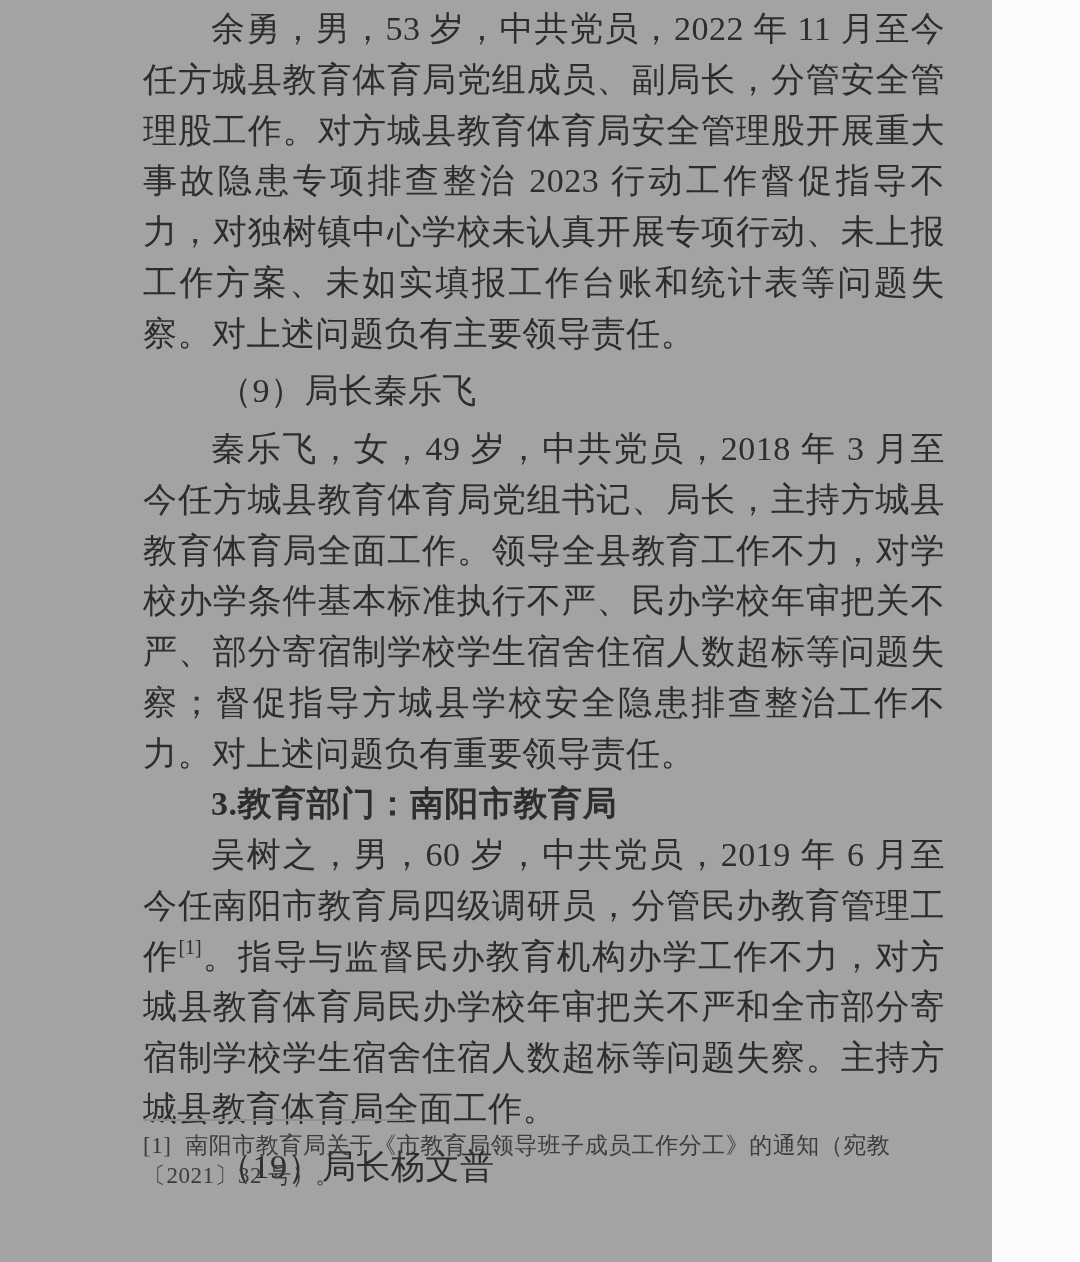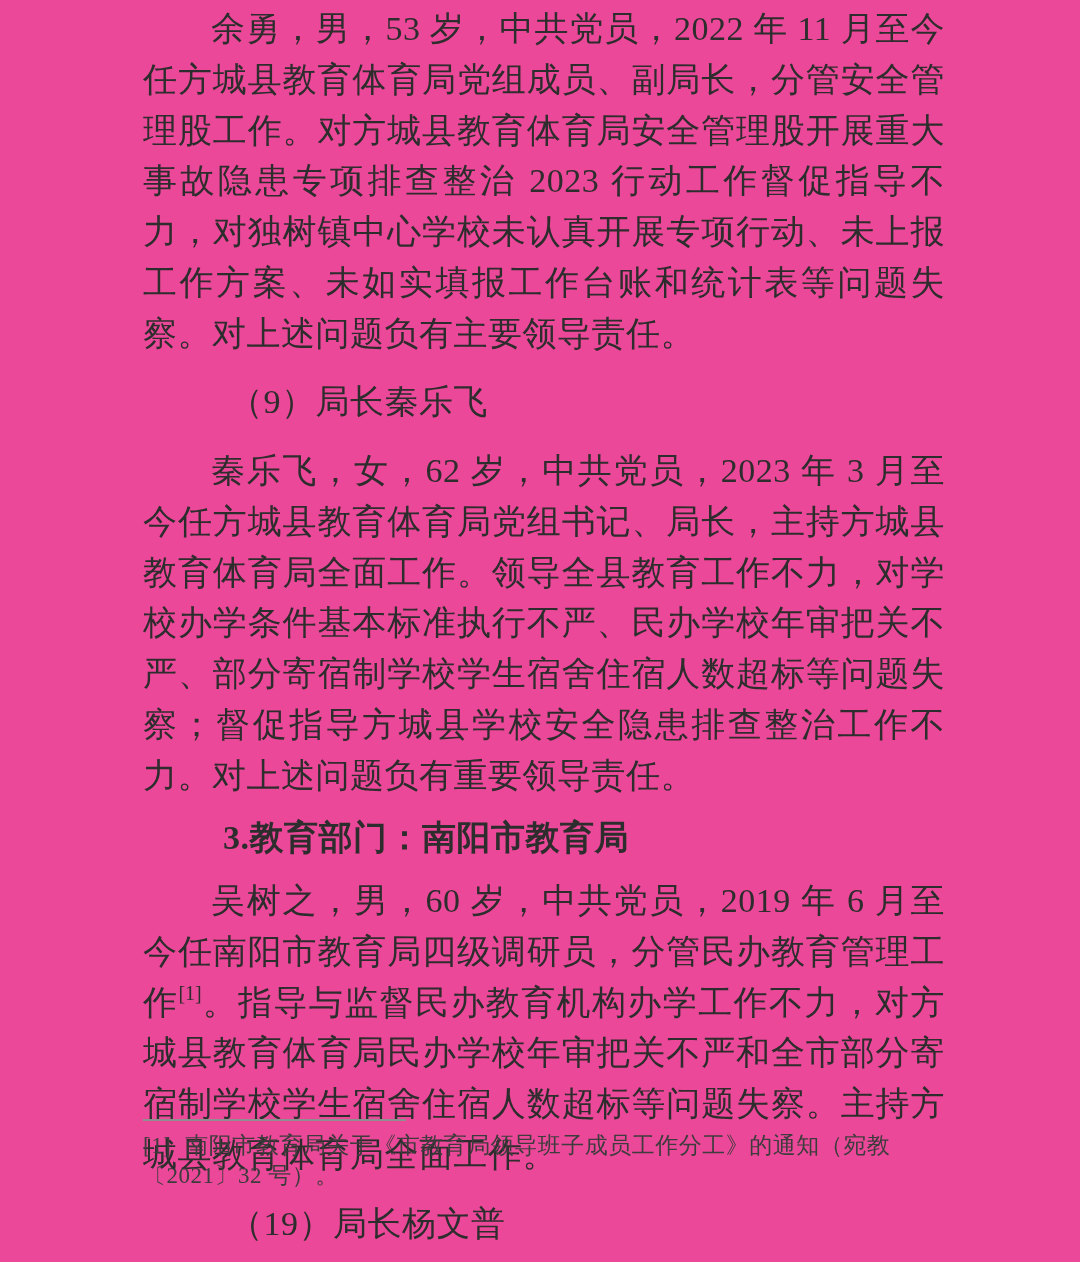--- a/index.html
+++ b/index.html
@@ -3,39 +3,39 @@
 <meta charset="utf-8">
 <style>
   * { margin: 0; padding: 0; box-sizing: border-box; }
   html, body { width: 1080px; height: 1262px; }
   body {
     background: #fcfcfc;
     font-family: "Liberation Serif", "DejaVu Serif", serif;
   }
   .page {
     position: relative;
-    width: 1080px;
+    width: 992px;
     height: 1262px;
-    background: #ec4899;
+    background: #a3a3a3;
     overflow: hidden;
     color: #2d2d2d;
   }
   .body-text {
     position: absolute;
     left: 143px;
     top: 4px;
     width: 802px;
     font-size: 34px;
     line-height: 50.75px;
     text-align: justify;
     letter-spacing: 0.5px;
   }
   .para { text-indent: 2em; margin: 0; }
-  .subhead { text-indent: 2em; margin: 18px; }
-  .heading { text-indent: 2em; margin: 12px; font-weight: 700; }
+  .subhead { text-indent: 2em; margin: 7px; }
+  .heading { text-indent: 2em; margin: 0; font-weight: 700; }
   .note-sup {
     font-size: 20px;
     line-height: 0;
     vertical-align: 14px;
     letter-spacing: 0;
   }
   .footnote-area {
     position: absolute;
     left: 143px;
     top: 1119px;
@@ -69,21 +69,21 @@
 </head>
 <body>
 
 <div class="page">
 
   <main class="body-text">
     <p class="para">余勇，男，53 岁，中共党员，2022 年 11 月至今任方城县教育体育局党组成员、副局长，分管安全管理股工作。对方城县教育体育局安全管理股开展重大事故隐患专项排查整治 2023 行动工作督促指导不力，对独树镇中心学校未认真开展专项行动、未上报工作方案、未如实填报工作台账和统计表等问题失察。对上述问题负有主要领导责任。</p>
 
     <p class="subhead">（9）局长秦乐飞</p>
 
-    <p class="para">秦乐飞，女，62 岁，中共党员，2023 年 3 月至今任方城县教育体育局党组书记、局长，主持方城县教育体育局全面工作。领导全县教育工作不力，对学校办学条件基本标准执行不严、民办学校年审把关不严、部分寄宿制学校学生宿舍住宿人数超标等问题失察；督促指导方城县学校安全隐患排查整治工作不力。对上述问题负有重要领导责任。</p>
+    <p class="para">秦乐飞，女，49 岁，中共党员，2018 年 3 月至今任方城县教育体育局党组书记、局长，主持方城县教育体育局全面工作。领导全县教育工作不力，对学校办学条件基本标准执行不严、民办学校年审把关不严、部分寄宿制学校学生宿舍住宿人数超标等问题失察；督促指导方城县学校安全隐患排查整治工作不力。对上述问题负有重要领导责任。</p>
 
     <p class="heading">3.教育部门：南阳市教育局</p>
 
 
     <p class="para"><span>吴树之，男，60 岁，中共党员，2019 年 6 月至今任南阳市教育局四级调研员，分管民办教育管理工作</span><sup class="note-sup">[1]</sup><span>。指导与监督民办教育机构办学工作不力，对方城县教育体育局民办学校年审把关不严和全市部分寄宿制学校学生宿舍住宿人数超标等问题失察。主持方城县教育体育局全面工作。</span></p>
 
     <p class="subhead">（19）局长杨文普</p>
   </main>
 
   <div class="footnote-area">

